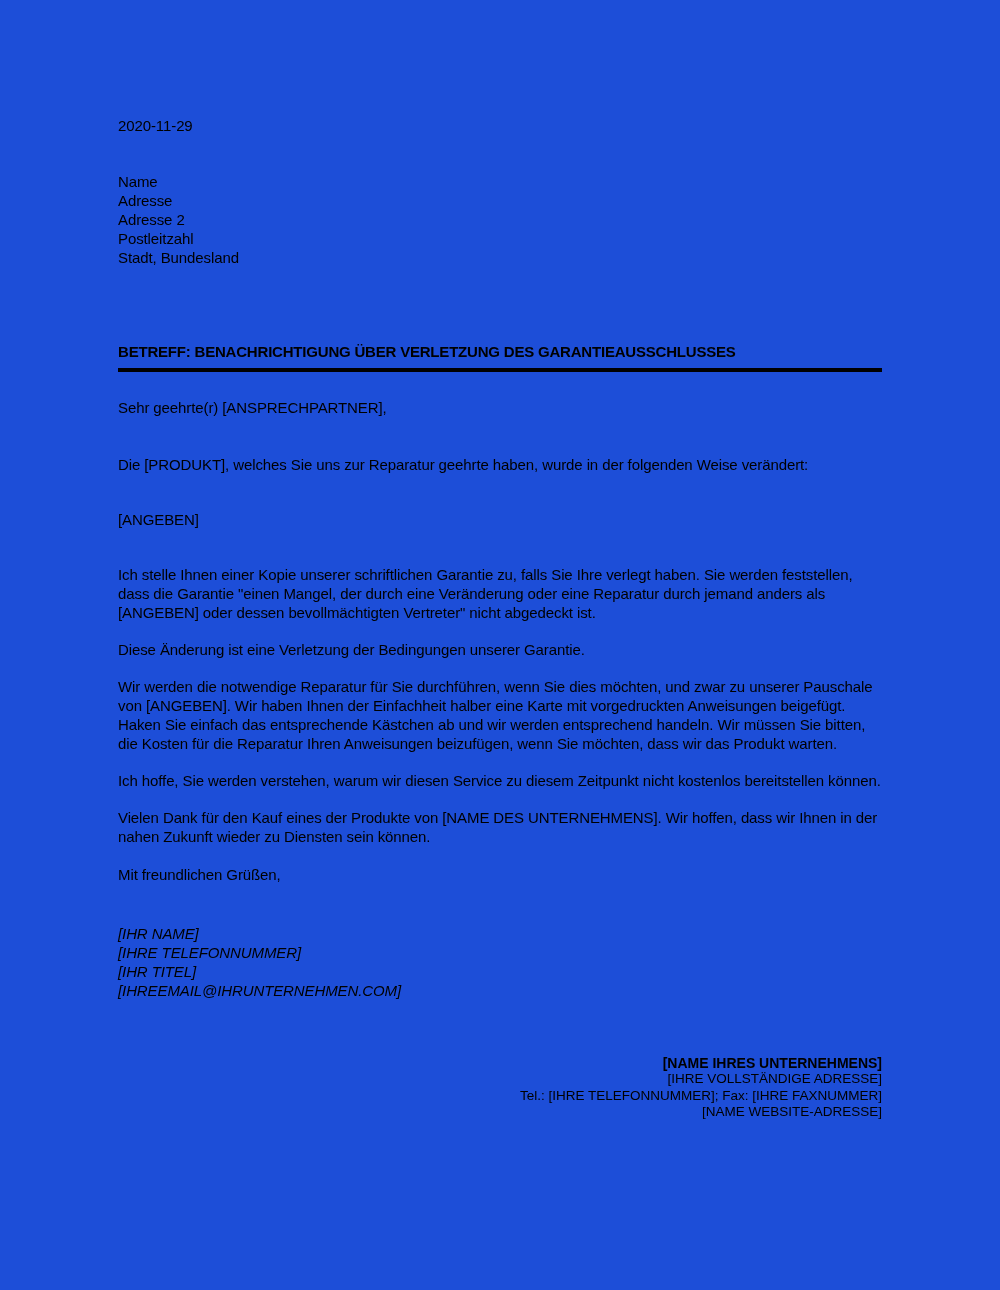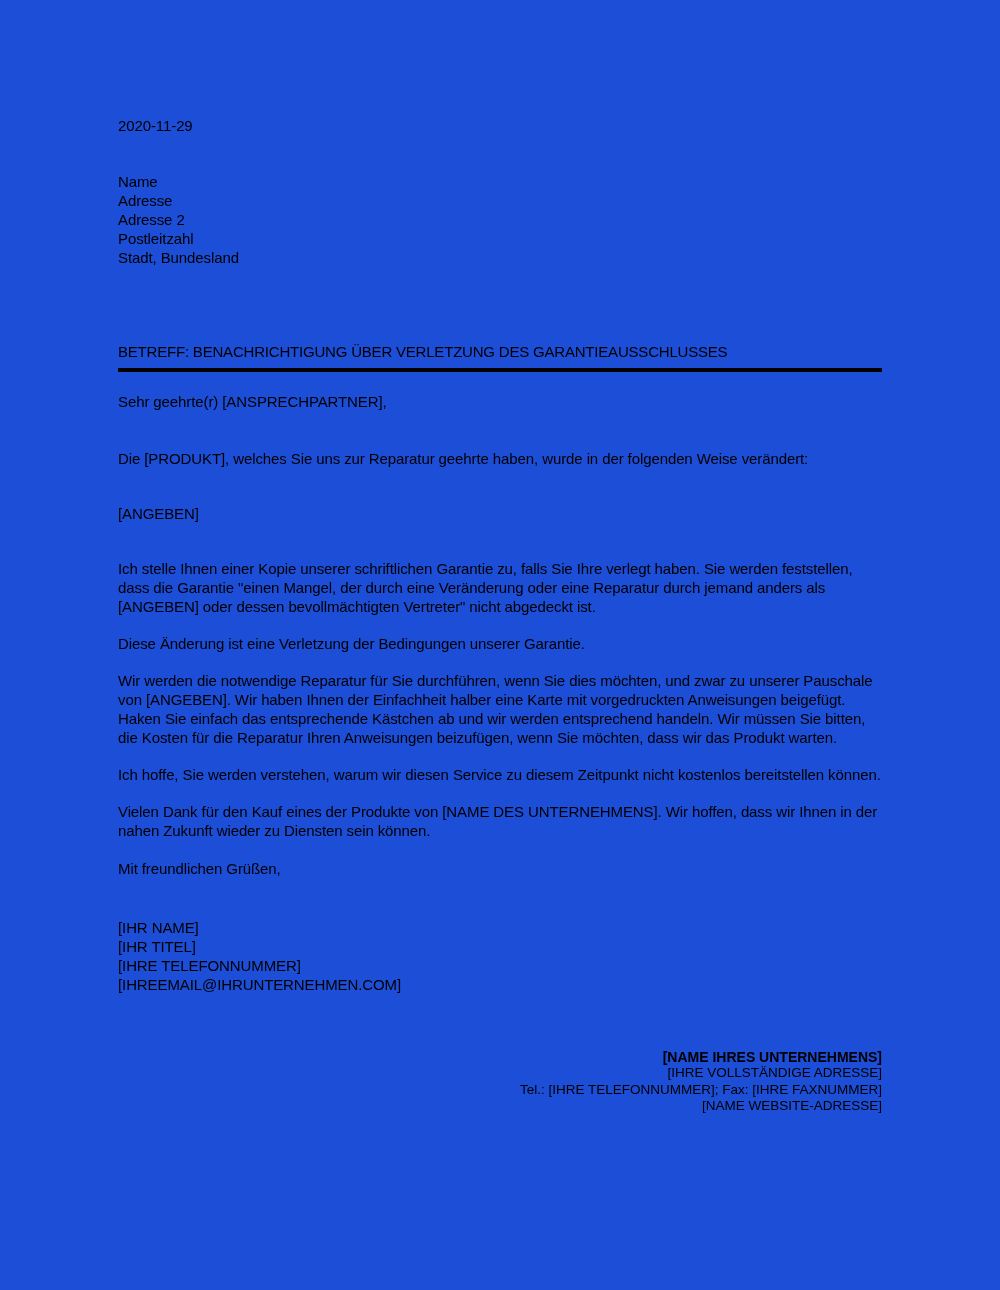--- a/index.html
+++ b/index.html
@@ -14,33 +14,33 @@
     font-size: 15px;
     line-height: 19px;
     letter-spacing: -0.1px;
     padding: 116px 118px 0 118px;
     overflow: hidden;
   }
   .date { margin-bottom: 37px; }
   .address-block { margin-bottom: 75px; }
   .address-block div { line-height: 19px; }
   .subject {
-    font-weight: normal;
+    font-weight: bold;
     font-size: 15px;
     letter-spacing: -0.2px;
     padding-bottom: 7px;
     border-bottom: 4px solid #000000;
-    margin-bottom: 20px;
+    margin-bottom: 26px;
     white-space: nowrap;
   }
   .salutation { margin-bottom: 38px; }
   .para { margin-bottom: 18px; }
   .para.gap-lg { margin-bottom: 36px; }
   .closing { margin-top: 19px; margin-bottom: 40px; }
-  .signature-block { margin-bottom: 55px; }
+  .signature-block { margin-bottom: 55px; font-style: italic; }
   .signature-block div { line-height: 19px; }
   .footer {
     text-align: right;
     font-size: 13.5px;
     line-height: 16.3px;
     letter-spacing: 0;
   }
   .footer .company { font-weight: bold; font-size: 14px; }
 </style>
 </head>
@@ -67,22 +67,22 @@
   <p class="para">Ich stelle Ihnen einer Kopie unserer schriftlichen Garantie zu, falls Sie Ihre verlegt haben. Sie werden feststellen, dass die Garantie "einen Mangel, der durch eine Veränderung oder eine Reparatur durch jemand anders als [ANGEBEN] oder dessen bevollmächtigten Vertreter" nicht abgedeckt ist.</p>
   <p class="para">Diese Änderung ist eine Verletzung der Bedingungen unserer Garantie.</p>
   <p class="para">Wir werden die notwendige Reparatur für Sie durchführen, wenn Sie dies möchten, und zwar zu unserer Pauschale von [ANGEBEN]. Wir haben Ihnen der Einfachheit halber eine Karte mit vorgedruckten Anweisungen beigefügt. Haken Sie einfach das entsprechende Kästchen ab und wir werden entsprechend handeln. Wir müssen Sie bitten, die Kosten für die Reparatur Ihren Anweisungen beizufügen, wenn Sie möchten, dass wir das Produkt warten.</p>
   <p class="para">Ich hoffe, Sie werden verstehen, warum wir diesen Service zu diesem Zeitpunkt nicht kostenlos bereitstellen können.</p>
   <p class="para">Vielen Dank für den Kauf eines der Produkte von [NAME DES UNTERNEHMENS]. Wir hoffen, dass wir Ihnen in der nahen Zukunft wieder zu Diensten sein können.</p>
 
   <div class="closing">Mit freundlichen Grüßen,</div>
 
   <div class="signature-block">
     <div>[IHR NAME]</div>
+    <div>[IHRE TELEFONNUMMER]</div>
     <div>[IHR TITEL]</div>
-    <div>[IHRE TELEFONNUMMER]</div>
     <div>[IHREEMAIL@IHRUNTERNEHMEN.COM]</div>
   </div>
 
   <div class="footer">
     <div class="company">[NAME IHRES UNTERNEHMENS]</div>
     <div>[IHRE VOLLSTÄNDIGE ADRESSE]</div>
     <div>Tel.: [IHRE TELEFONNUMMER]; Fax: [IHRE FAXNUMMER]</div>
     <div>[NAME WEBSITE-ADRESSE]</div>
   </div>
 

